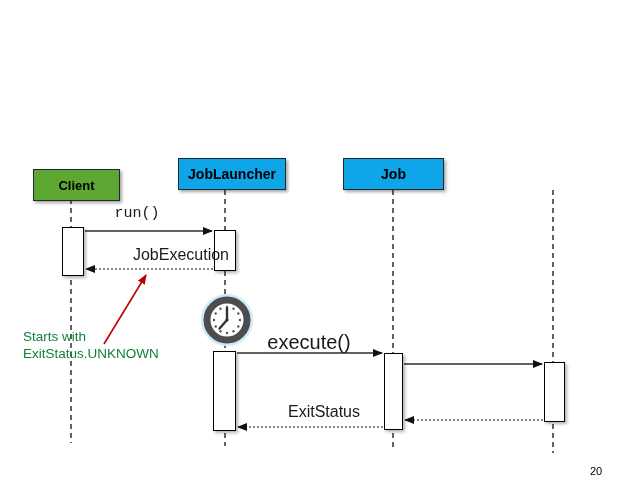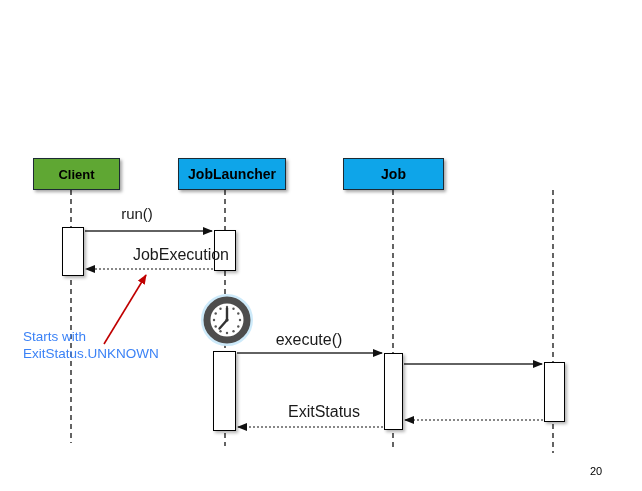--- a/index.html
+++ b/index.html
@@ -28,42 +28,42 @@
     border: 1px solid #1c2a33;
     box-sizing: border-box;
     display: flex;
     align-items: center;
     justify-content: center;
     font-weight: bold;
     color: #000000;
     box-shadow: 2px 2px 3px rgba(0,0,0,0.35);
     z-index: 3;
   }
-  .actor.green { background: #5fa733; font-size: 13px; }
+  .actor.green { background: #5fa733; font-size: 13px; margin-top: 11px; }
   .actor.blue  { background: #0ea5e9; font-size: 14px; }
   .activation {
     position: absolute;
     background: #ffffff;
     border: 1px solid #000000;
     box-sizing: border-box;
     box-shadow: 2px 2px 3px rgba(0,0,0,0.30);
     z-index: 2;
   }
   .msg-label {
     position: absolute;
     color: #1a1a1a;
     text-align: center;
     z-index: 4;
     white-space: nowrap;
   }
   .annotation {
     position: absolute;
     left: 23px;
     top: 328px;
-    color: #3b82f6;
+    color: #15803d;
     font-size: 13.5px;
     line-height: 17px;
     z-index: 4;
     white-space: nowrap;
   }
   .page-number {
     position: absolute;
     left: 590px;
     top: 465px;
     font-size: 11px;
@@ -130,23 +130,23 @@
   <div class="actor blue" style="left:343px; width:101px;">
     <span>Job</span>
   </div>
 
   <div class="activation" style="left:62px;  top:227px; width:22px; height:49px;"></div>
   <div class="activation" style="left:214px; top:230px; width:22px; height:41px;"></div>
   <div class="activation" style="left:213px; top:351px; width:23px; height:80px;"></div>
   <div class="activation" style="left:384px; top:353px; width:19px; height:77px;"></div>
   <div class="activation" style="left:544px; top:362px; width:21px; height:60px;"></div>
 
-  <div class="msg-label" style="left:87px;  top:205px; width:100px; font-size:15px;">run()</div>
+  <div class="msg-label" style="left:87px;  top:205px; width:100px; font-size:15px;font-family:Liberation Mono, monospace;">run()</div>
   <div class="msg-label" style="left:79px;  top:246px; width:150px; font-size:16px;text-align:right;">JobExecution</div>
-  <div class="msg-label" style="left:259px; top:331px; width:100px; font-size:16px;">execute()</div>
+  <div class="msg-label" style="left:259px; top:331px; width:100px; font-size:20px;">execute()</div>
   <div class="msg-label" style="left:235px; top:403px; width:178px; font-size:16px;">ExitStatus</div>
 
   <div class="annotation">
     <div>Starts with</div>
     <div>ExitStatus.UNKNOWN</div>
   </div>
 
   <div class="page-number">20</div>
 
 </div>

